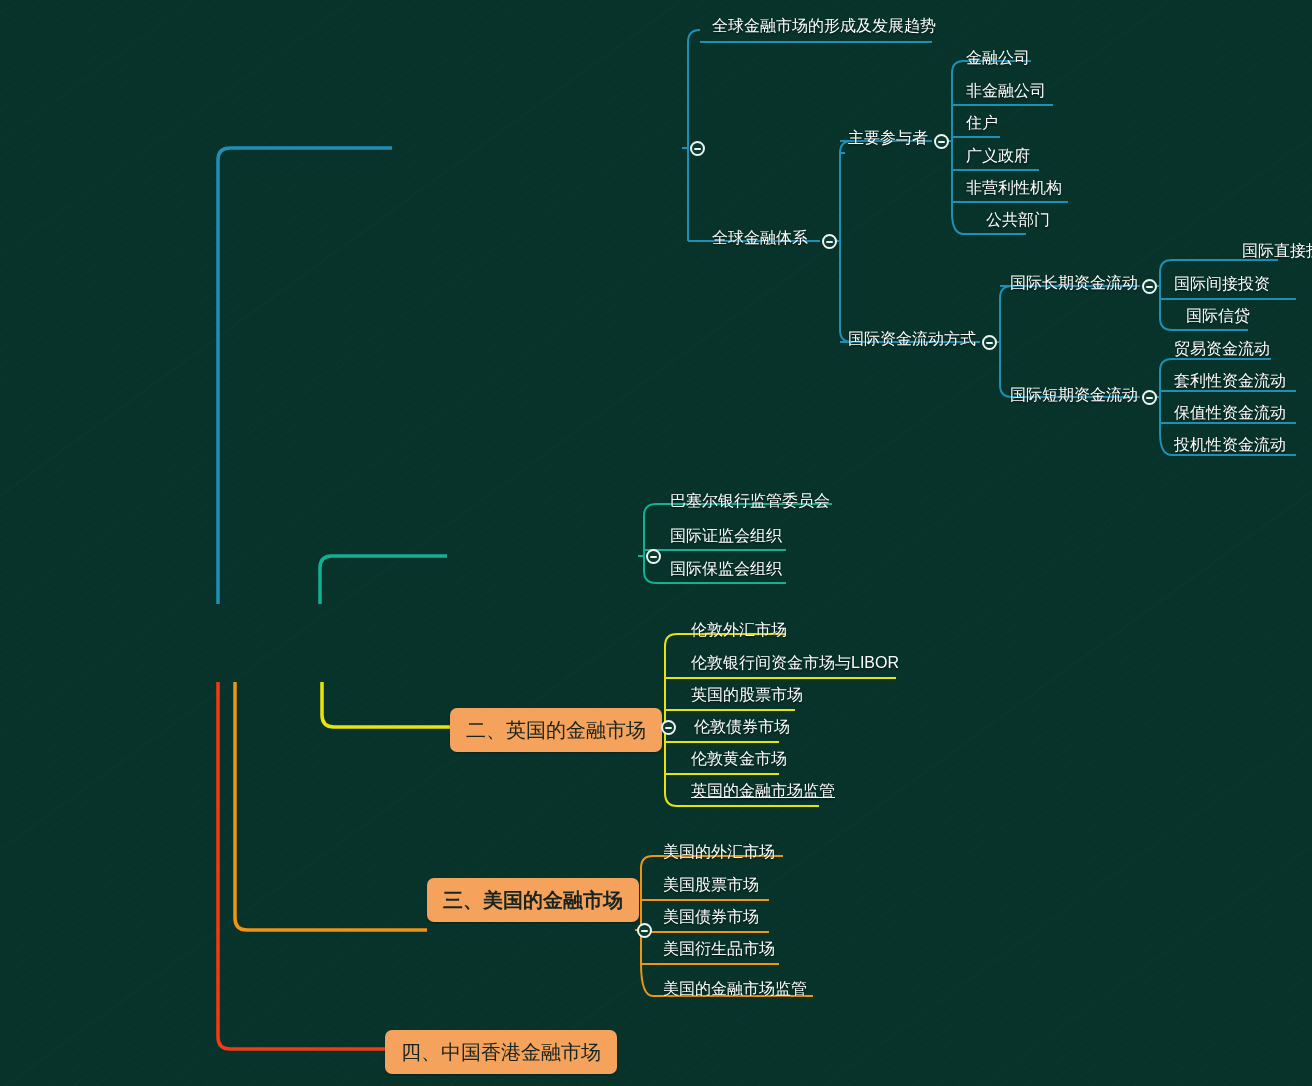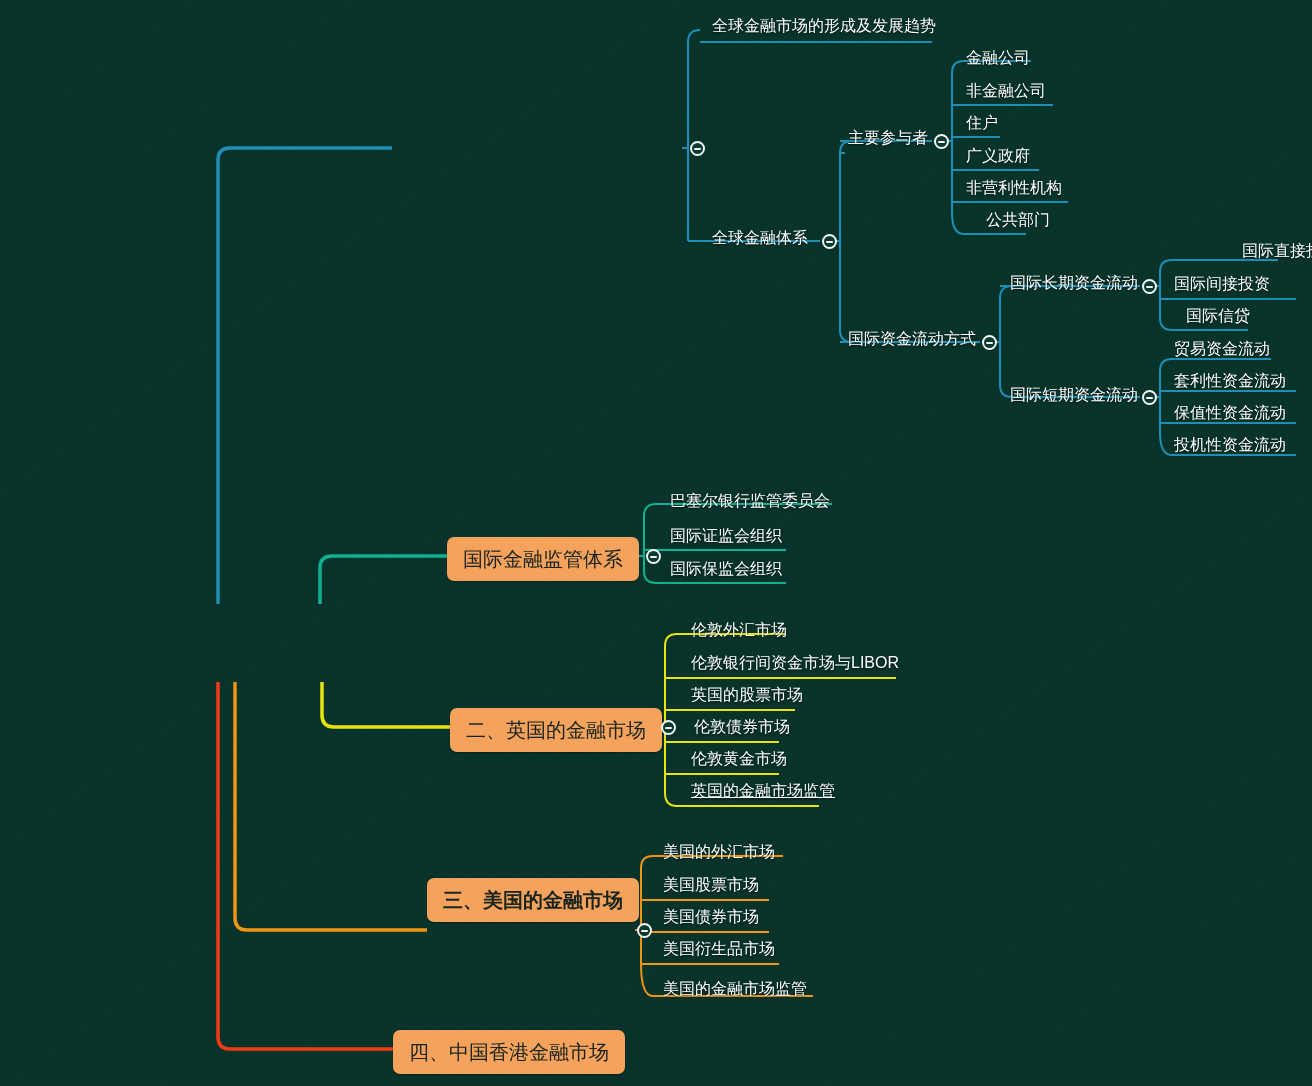--- a/index.html
+++ b/index.html
@@ -162,21 +162,20 @@
   <div class="node txt" style="left:1172px;top:308px;margin-left:12px;">国际信贷</div>
 
   <div class="node txt" style="left:1008px;top:387px;">国际短期资金流动</div>
   <div class="toggle" style="left:1142px;top:390px;"></div>
 
   <div class="node txt" style="left:1172px;top:341px;">贸易资金流动</div>
   <div class="node txt" style="left:1172px;top:373px;">套利性资金流动</div>
   <div class="node txt" style="left:1172px;top:405px;">保值性资金流动</div>
   <div class="node txt" style="left:1172px;top:437px;">投机性资金流动</div>
 
-  <div class="node lvl1" style="left:447px;top:537px;">国际金融监管体系</div>
   <div class="toggle" style="left:646px;top:549px;"></div>
 
   <div class="node txt" style="left:668px;top:493px;">巴塞尔银行监管委员会</div>
   <div class="node txt" style="left:668px;top:528px;">国际证监会组织</div>
   <div class="node txt" style="left:668px;top:561px;">国际保监会组织</div>
 
   <div class="node lvl1" style="left:450px;top:708px;">二、英国的金融市场</div>
   <div class="toggle" style="left:661px;top:720px;"></div>
 
   <div class="node txt" style="left:689px;top:622px;">伦敦外汇市场</div>
@@ -188,15 +187,15 @@
 
   <div class="node lvl1" style="left:427px;top:878px;font-weight:bold;">三、美国的金融市场</div>
   <div class="toggle" style="left:637px;top:923px;"></div>
 
   <div class="node txt" style="left:661px;top:844px;">美国的外汇市场</div>
   <div class="node txt" style="left:661px;top:877px;">美国股票市场</div>
   <div class="node txt" style="left:661px;top:909px;">美国债券市场</div>
   <div class="node txt" style="left:661px;top:941px;text-align:center;">美国衍生品市场</div>
   <div class="node txt" style="left:661px;top:981px;">美国的金融市场监管</div>
 
-  <div class="node lvl1" style="left:393px;top:1030px;">四、中国香港金融市场</div>
+  <div class="node lvl1" style="left:385px;top:1030px;">四、中国香港金融市场</div>
 
 </div>
 
 </body></html>

